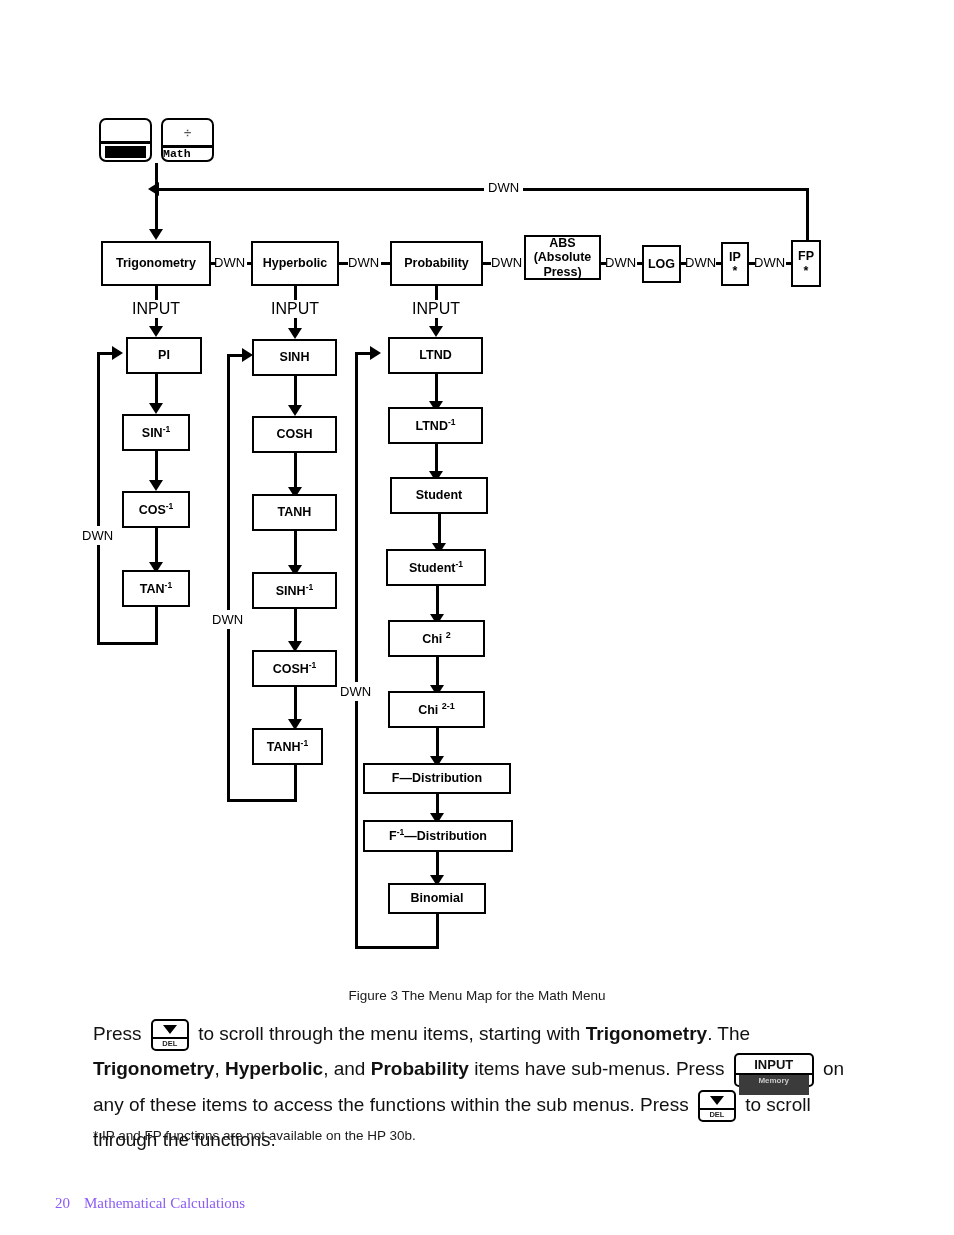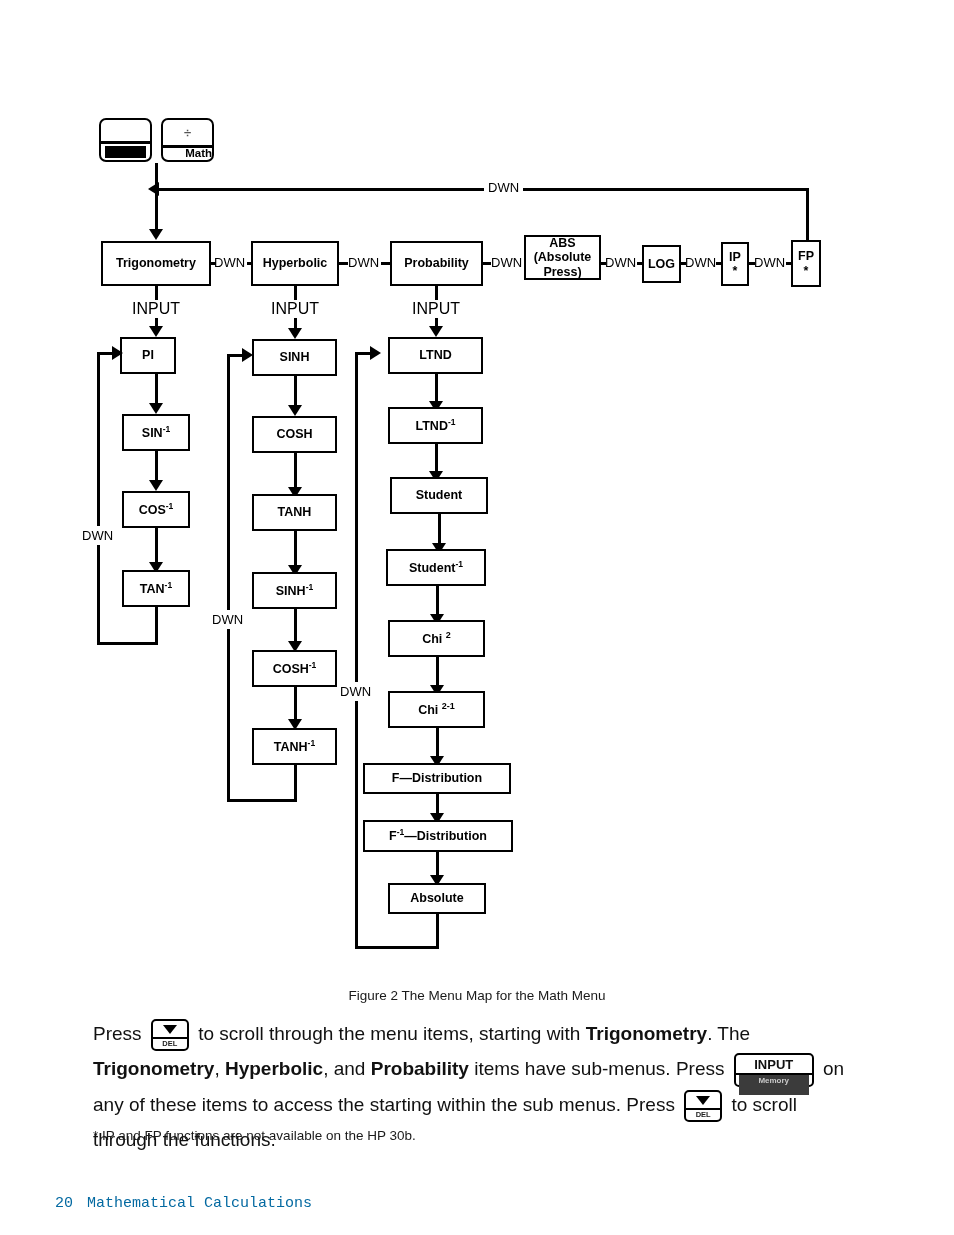--- a/index.html
+++ b/index.html
@@ -34,21 +34,21 @@
   .key-math { left: 161px; top: 118px; width: 53px; height: 44px; }
   .key-math .k-divider {
     position: absolute; left: 0; right: 0; top: 25px; height: 2.5px; background: #000;
   }
   .key-math .k-sym {
     position: absolute; left: 0; right: 0; top: 2px;
     text-align: center; font-size: 13px; line-height: 21px; color: #555; font-weight: bold;
   }
   .key-math .k-lbl {
     position: absolute; left: 0; right: 0; top: 26px;
-    text-align: right; font-size: 11.5px; font-weight: bold; line-height: 15px;
+    text-align: left; font-size: 11.5px; font-weight: bold; line-height: 15px; font-family: Liberation Mono, monospace;
   }
 
   
   .node {
     position: absolute;
     border: 2.6px solid #000;
     background: #fff;
     box-sizing: border-box;
     display: flex;
     align-items: center;
@@ -160,23 +160,23 @@
   .footnote {
     position: absolute;
     left: 93px; top: 1128px;
     font-family: "Liberation Sans", sans-serif;
     font-size: 13.5px;
     color: #1a1a1a;
   }
   .footer {
     position: absolute;
     left: 55px; top: 1195px;
-    font-family: Liberation Mono, monospace;
+    font-family: Liberation Serif, serif;
     font-size: 15px;
-    color: #0369a1;
+    color: #8b5cf6;
     white-space: nowrap;
   }
   .footer .pg { margin-right: 14px; }
 </style>
 </head>
 <body>
 
 <div class="key key-blank">
   <div class="k-divider"></div>
   <div class="k-bar"></div>
@@ -262,21 +262,21 @@
 <div class="edge-label big" style="left:129px; top:300px; background:#fff; padding:0 3px;">INPUT</div>
 
 <div class="ln-v" style="left:294px; top:286px; height:47px;"></div>
 <div class="arrow-down" style="left:288px; top:328px;"></div>
 <div class="edge-label big" style="left:268px; top:300px; background:#fff; padding:0 3px;">INPUT</div>
 
 <div class="ln-v" style="left:435px; top:286px; height:45px;"></div>
 <div class="arrow-down" style="left:429px; top:326px;"></div>
 <div class="edge-label big" style="left:409px; top:300px; background:#fff; padding:0 3px;">INPUT</div>
 
-<div class="node" style="left:120px; top:337px; width:56px; height:37px;">
+<div class="node" style="left:126px; top:337px; width:76px; height:37px;">
   <span>PI</span>
 </div>
 <div class="ln-v" style="left:155px; top:374px; height:34px;"></div>
 <div class="arrow-down" style="left:149px; top:403px;"></div>
 
 <div class="node" style="left:122px; top:414px; width:68px; height:37px;">
   <span>SIN<sup>-1</sup></span>
 </div>
 <div class="ln-v" style="left:155px; top:451px; height:34px;"></div>
 <div class="arrow-down" style="left:149px; top:480px;"></div>
@@ -321,21 +321,21 @@
 </div>
 <div class="ln-v" style="left:294px; top:609px; height:38px;"></div>
 <div class="arrow-down" style="left:288px; top:641px;"></div>
 
 <div class="node" style="left:252px; top:650px; width:85px; height:37px;">
   <span>COSH<sup>-1</sup></span>
 </div>
 <div class="ln-v" style="left:294px; top:687px; height:38px;"></div>
 <div class="arrow-down" style="left:288px; top:719px;"></div>
 
-<div class="node" style="left:252px; top:728px; width:85px; height:37px;">
+<div class="node" style="left:252px; top:728px; width:71px; height:37px;">
   <span>TANH<sup>-1</sup></span>
 </div>
 
 <div class="ln-v" style="left:294px; top:765px; height:36px;"></div>
 <div class="ln-h" style="left:227px; top:799px; width:70px;"></div>
 <div class="ln-v" style="left:227px; top:354px; height:447px;"></div>
 <div class="ln-h" style="left:227px; top:354px; width:18px;"></div>
 <div class="arrow-right" style="left:242px; top:348px;"></div>
 <div class="edge-label" style="left:210px; top:610px; background:#fff; padding:2px 2px;">DWN</div>
 
@@ -381,52 +381,52 @@
 <div class="ln-v" style="left:436px; top:794px; height:24px;"></div>
 <div class="arrow-down" style="left:430px; top:813px;"></div>
 
 <div class="node" style="left:363px; top:820px; width:150px; height:32px;">
   <span>F<sup>-1</sup>—Distribution</span>
 </div>
 <div class="ln-v" style="left:436px; top:852px; height:28px;"></div>
 <div class="arrow-down" style="left:430px; top:875px;"></div>
 
 <div class="node" style="left:388px; top:883px; width:98px; height:31px;">
-  <span>Absolute</span>
+  <span>Binomial</span>
 </div>
 
 <div class="ln-v" style="left:436px; top:914px; height:34px;"></div>
 <div class="ln-h" style="left:355px; top:946px; width:84px;"></div>
 <div class="ln-v" style="left:355px; top:352px; height:596px;"></div>
 <div class="ln-h" style="left:355px; top:352px; width:18px;"></div>
 <div class="arrow-right" style="left:370px; top:346px;"></div>
 <div class="edge-label" style="left:338px; top:682px; background:#fff; padding:2px 2px;">DWN</div>
 
-<div class="caption">Figure 2  The Menu Map for the Math Menu</div>
+<div class="caption">Figure 3  The Menu Map for the Math Menu</div>
 
 <div class="prose">
   <span>Press</span>
   <span class="inline-key ik-del">
     <span class="tri"></span>
     <span class="div"></span>
     <span class="lbl">DEL</span>
   </span>
   <span>to scroll through the menu items, starting with</span>
   <b>Trigonometry</b><span>. The</span>
   <b>Trigonometry</b><span>,</span>
   <b>Hyperbolic</b><span>, and</span>
   <b>Probability</b>
   <span>items have sub-menus. Press</span>
   <span class="inline-key ik-input">
     <span class="top">INPUT</span>
     <span class="div"></span>
     <span class="bot">Memory</span>
   </span>
   <span>on any of these items to</span>
-  <span>access the starting within the sub menus. Press</span>
+  <span>access the functions within the sub menus. Press</span>
   <span class="inline-key ik-del">
     <span class="tri"></span>
     <span class="div"></span>
     <span class="lbl">DEL</span>
   </span>
   <span>to scroll through the functions.</span>
 </div>
 
 <div class="footnote">* IP and FP functions are not available on the HP 30b.</div>
 

